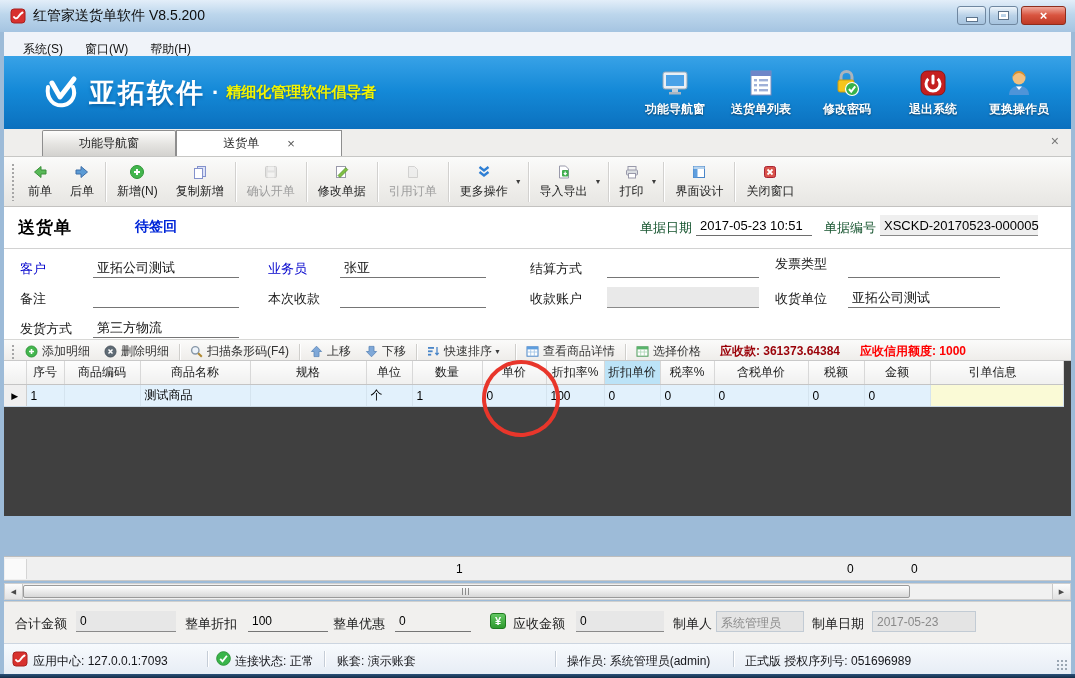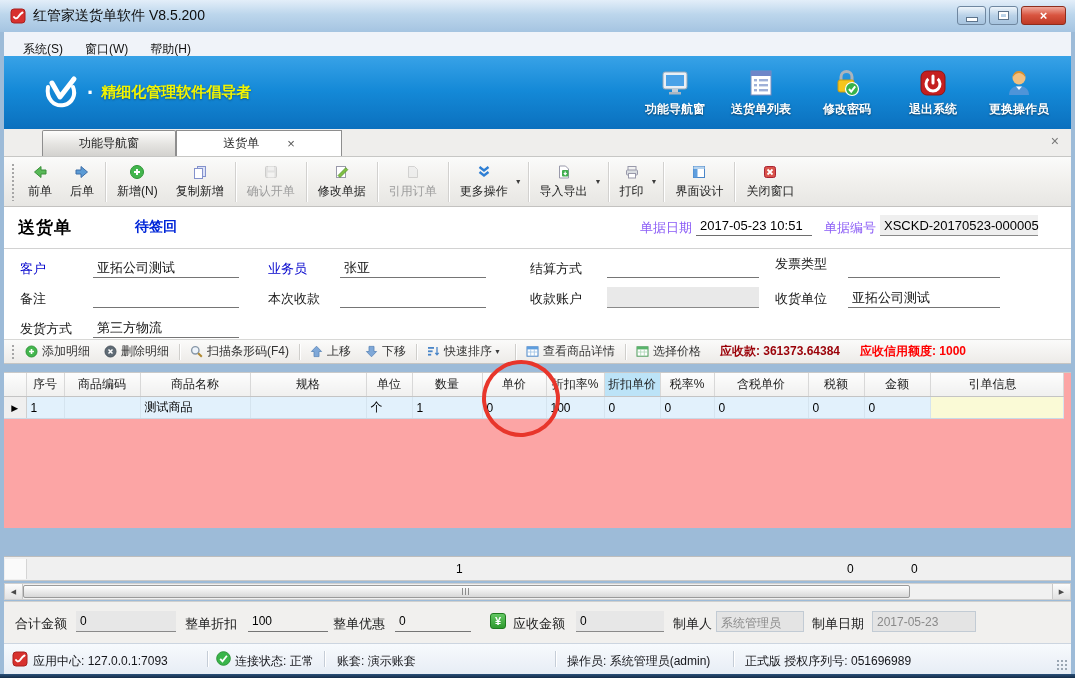--- a/index.html
+++ b/index.html
@@ -49,42 +49,42 @@
     padding:3px 9px;font-size:12px;color:#222;cursor:pointer;white-space:nowrap}
   .tbtn.disabled{color:#9b9b9b;cursor:default}
   .tbtn.disabled svg{opacity:.45;filter:grayscale(1)}
   .tgroup{display:flex;align-items:center}
   .dd{font-size:7px;color:#3c3c3c;margin:0 4px 0 -2px;cursor:pointer}
   .tsep{width:1px;height:40px;background:#d2d1cf;margin:0 2px;box-shadow:1px 0 0 #ffffff}
   
   .docheader{position:absolute;top:207px;left:4px;right:4px;height:42px;background:#fff;border-bottom:1px solid #d2d2d2;box-sizing:border-box}
   .dtitle{position:absolute;left:14px;top:9px;font-size:17px;font-weight:bold;color:#000;letter-spacing:1px}
   .dstatus{position:absolute;left:131px;top:11px;font-size:14px;font-weight:bold;color:#0026d8}
-  .dh-label{position:absolute;top:12px;font-size:13px;color:#8b5cf6;white-space:nowrap}
+  .dh-label{position:absolute;top:12px;font-size:13px;color:#14532d;white-space:nowrap}
   .dh-field{position:absolute;top:8px;height:21px;font-size:13px;box-sizing:border-box;padding:3px 4px 0;white-space:nowrap}
   .u-line{border-bottom:1px solid #6e6e6e}
   .g-box{background:#efefef;border-bottom:1px solid #8a8a8a}
   
   .formarea{position:absolute;top:249px;left:4px;right:4px;height:90px;background:#fff}
   .f-label{position:absolute;font-size:13px;color:#1a1a1a;white-space:nowrap}
   .f-label.blue{color:#0000cc}
   .f-field{position:absolute;height:21px;border-bottom:1px solid #757575;font-size:13px;color:#111;
     box-sizing:border-box;padding:2px 4px 0;white-space:nowrap;cursor:text}
   .f-field.gray{background:#e9e9e9;border-bottom-color:#8a8a8a}
   
   .detailbar{position:absolute;top:339px;left:4px;right:4px;height:25px;box-sizing:border-box;
     background:linear-gradient(#fbfbfa,#edebe8);border-top:1px solid #d8d8d6;border-bottom:1px solid #c6c5c3;
     display:flex;align-items:center;font-size:12px;color:#333;padding-left:4px}
   .dgrip{width:4px;height:16px;margin:0 3px;background-image:radial-gradient(circle,#a6a6a6 1px,transparent 1.3px);background-size:4px 4px}
   .dbtn{display:flex;align-items:center;gap:4px;padding:0 7px;white-space:nowrap;cursor:pointer}
   .dsep{width:1px;height:16px;background:#cfcecb;margin:0 3px;box-shadow:1px 0 0 #fff}
   .recv{color:#9a0007;font-weight:bold;margin-left:12px;white-space:nowrap}
   .credit{color:#fe0000;font-weight:bold;margin-left:20px;white-space:nowrap}
   
-  .gridarea{position:absolute;top:372px;left:4px;right:4px;height:156px;background:#fca5a5;border-top:1px solid #c9c9c9;box-sizing:border-box}
+  .gridarea{position:absolute;top:360px;left:4px;right:4px;height:156px;background:#404040;border-top:1px solid #c9c9c9;box-sizing:border-box}
   table.grid{border-collapse:collapse;table-layout:fixed;width:1059px;font-size:12px}
   table.grid th{height:23px;font-weight:normal;background:linear-gradient(#fdfdfd,#f0f0ef);
     border-right:1px solid #d8d8d8;border-bottom:1px solid #c4c4c4;color:#1a1a1a;text-align:center;
     padding:0 2px;overflow:hidden;white-space:nowrap;cursor:pointer}
   table.grid th.hl{background:#bce3f7}
   table.grid th.right{text-align:right;padding-right:46px}
   table.grid td{height:21px;background:#e2f1fc;border-right:1px solid #d5e4ef;border-bottom:1px solid #c9d9e6;
     padding:0 4px;overflow:hidden;white-space:nowrap;color:#000;cursor:cell}
   table.grid td.marker{background:#efefef;text-align:center;font-size:9px;border-right:1px solid #cfcfcf;color:#000}
   table.grid td.ref{background:#fafad6}
@@ -153,20 +153,21 @@
   <span class="menuitem">帮助(H)</span>
 </div>
 
 <div class="banner">
   <div class="brand">
     <svg width="40" height="40" viewBox="0 0 40 40">
       <path d="M8 14 C6 26 14 34 24 32 C33 30 36 21 33 14" stroke="#fff" stroke-width="4" fill="none" stroke-linecap="round"></path>
       <path d="M12 10 L20 24 L34 6" stroke="#fff" stroke-width="5" fill="none" stroke-linecap="round" stroke-linejoin="round"></path>
       <circle cx="33" cy="6" r="1.6" fill="#fff"></circle>
     </svg>
+    <span class="brandname">亚拓软件</span>
     <span class="branddot">·</span>
     <span class="tagline">精细化管理软件倡导者</span>
   </div>
   <div class="banneractions">
     <div class="baction">
       <svg width="30" height="30" viewBox="0 0 30 30">
         <rect x="3" y="4" width="24" height="17" rx="2" fill="#e9eff5" stroke="#8fa6ba"></rect>
         <rect x="6" y="7" width="18" height="11" fill="#4aa2e8"></rect>
         <rect x="12" y="21" width="6" height="3" fill="#c2ccd6"></rect>
         <rect x="9" y="24" width="12" height="2.5" fill="#aab6c2"></rect>

